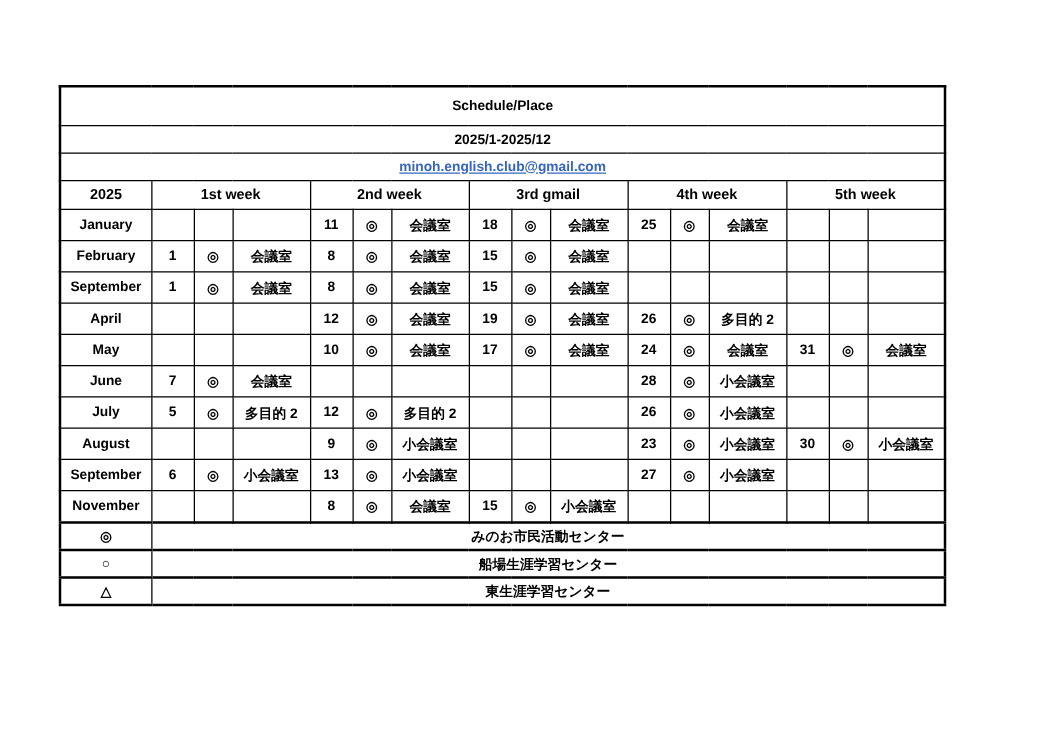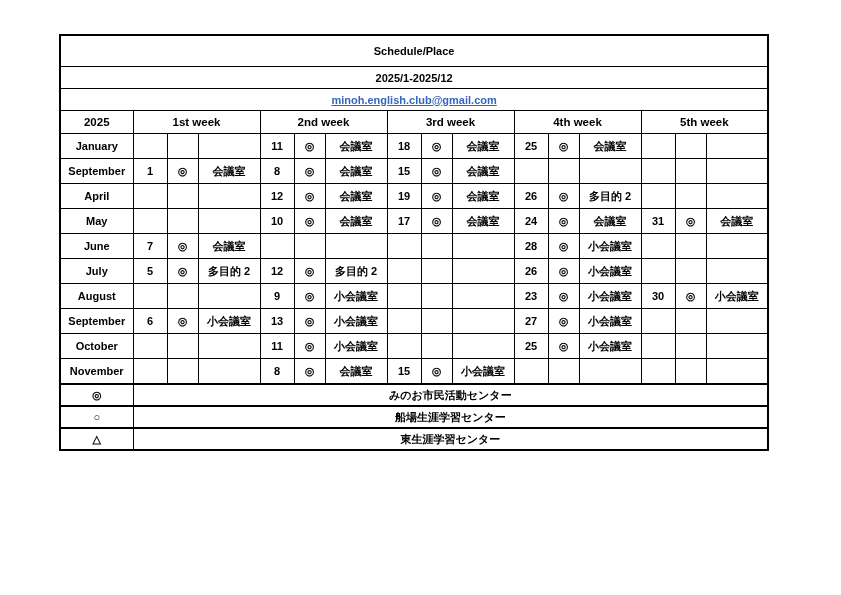--- a/index.html
+++ b/index.html
@@ -6,22 +6,21 @@
     margin: 0;
     padding: 0;
     background: #ffffff;
     width: 841px;
     height: 595px;
     font-family: "Liberation Sans", sans-serif;
   }
   .sheet {
     position: absolute;
     left: 47px;
-    top: 34px;
-    margin-left: 12px;
+    top: 68px;
   }
   table.sched {
     border-collapse: collapse;
     table-layout: fixed;
     width: 710px;
     border: 2px solid #000;
   }
   table.sched td {
     border: 1px solid #000;
     padding: 0;
@@ -109,21 +108,21 @@
       </tr>
       <tr>
         <td class="email-cell" colspan="16">
           <a href="#" style="color: rgb(53, 101, 192);">minoh.english.club@gmail.com</a>
         </td>
       </tr>
       <tr class="head-row">
         <td>2025</td>
         <td colspan="3">1st week</td>
         <td colspan="3">2nd week</td>
-        <td colspan="3">3rd week</td>
+        <td colspan="3">3rd gmail</td>
         <td colspan="3">4th week</td>
         <td colspan="3">5th week</td>
       </tr>
     <tr class="month-row">
           <td class="mname">January</td>
           <td></td>
           <td class="sym"></td>
           <td></td>
           <td>11</td>
           <td class="sym">◎</td>
@@ -132,20 +131,38 @@
           <td class="sym">◎</td>
           <td>会議室</td>
           <td>25</td>
           <td class="sym">◎</td>
           <td>会議室</td>
           <td></td>
           <td class="sym"></td>
           <td></td>
         </tr>
         <tr class="month-row">
+          <td class="mname">February</td>
+          <td>1</td>
+          <td class="sym">◎</td>
+          <td>会議室</td>
+          <td>8</td>
+          <td class="sym">◎</td>
+          <td>会議室</td>
+          <td>15</td>
+          <td class="sym">◎</td>
+          <td>会議室</td>
+          <td></td>
+          <td class="sym"></td>
+          <td></td>
+          <td></td>
+          <td class="sym"></td>
+          <td></td>
+        </tr>
+        <tr class="month-row">
           <td class="mname">September</td>
           <td>1</td>
           <td class="sym">◎</td>
           <td>会議室</td>
           <td>8</td>
           <td class="sym">◎</td>
           <td>会議室</td>
           <td>15</td>
           <td class="sym">◎</td>
           <td>会議室</td>
@@ -251,38 +268,20 @@
           <td>6</td>
           <td class="sym">◎</td>
           <td>小会議室</td>
           <td>13</td>
           <td class="sym">◎</td>
           <td>小会議室</td>
           <td></td>
           <td class="sym"></td>
           <td></td>
           <td>27</td>
-          <td class="sym">◎</td>
-          <td>小会議室</td>
-          <td></td>
-          <td class="sym"></td>
-          <td></td>
-        </tr>
-        <tr class="month-row">
-          <td class="mname">October</td>
-          <td></td>
-          <td class="sym"></td>
-          <td></td>
-          <td>11</td>
-          <td class="sym">◎</td>
-          <td>小会議室</td>
-          <td></td>
-          <td class="sym"></td>
-          <td></td>
-          <td>25</td>
           <td class="sym">◎</td>
           <td>小会議室</td>
           <td></td>
           <td class="sym"></td>
           <td></td>
         </tr>
         <tr class="month-row">
           <td class="mname">November</td>
           <td></td>
           <td class="sym"></td>

